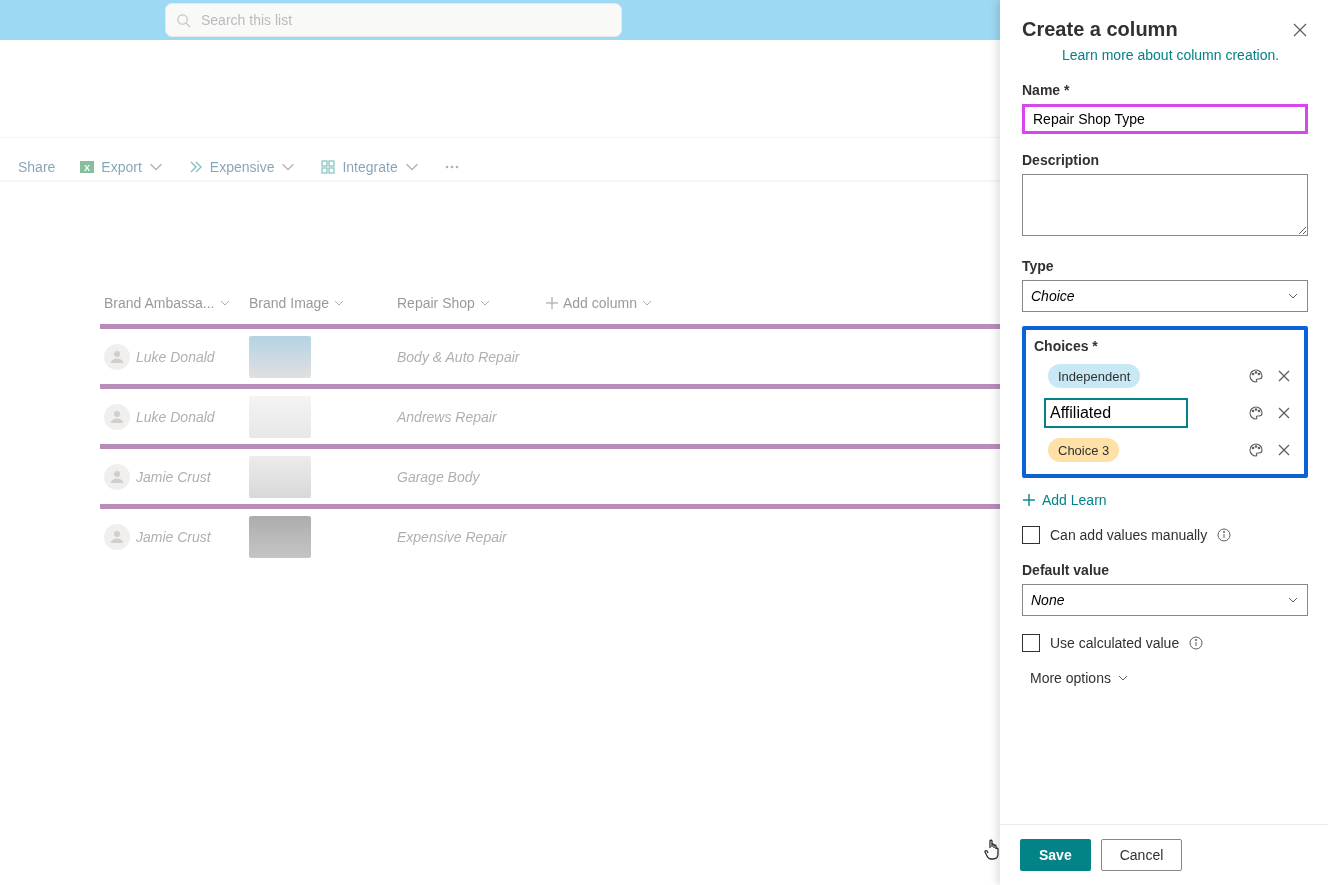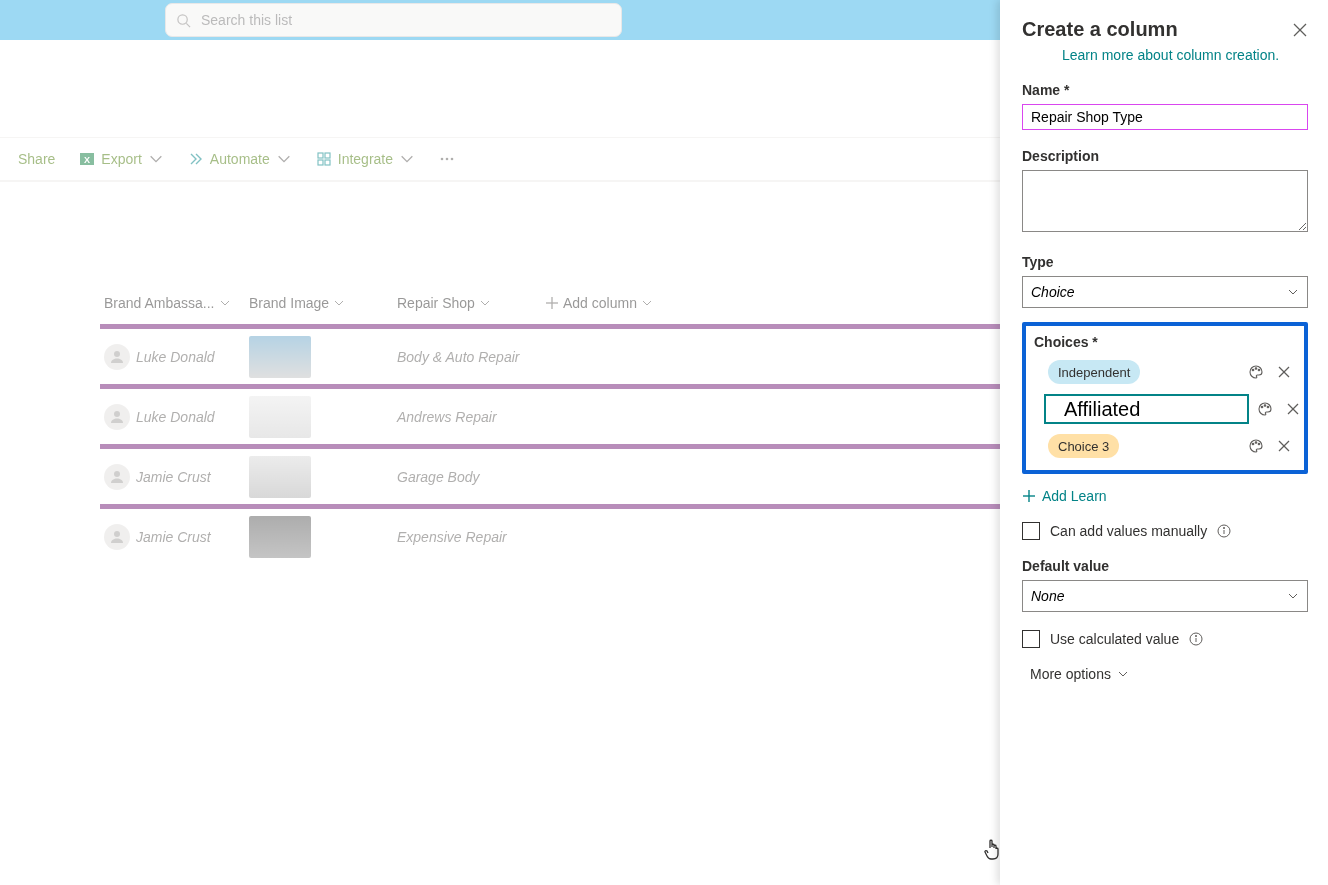--- a/index.html
+++ b/index.html
@@ -8,21 +8,21 @@
   
   .topbar { background: #3ab3e6; height: 40px; width: 100%; display: flex; align-items: center; }
   .search-box { margin-left: 165px; width: 457px; height: 30px; background: #f3f2f1; border-radius: 7px; display: flex; align-items: center; padding: 16px 10px; border: 1px solid #d0d0d0; }
   .search-box svg { width: 15px; height: 15px; color: #8a8886; }
   .search-box input { border: none; background: transparent; margin-left: 10px; font-size: 14px; color: #605e5c; outline: none; flex: 1; }
 
   
   .commandbar-wrap { border-bottom: 1px solid #edebe9; background:#fff; }
   .commandbar-pad { height: 97px; }
   .commandbar { height: 44px; display: flex; align-items: center; padding: 0 8px; border-bottom: 1px solid #edebe9; gap: 4px; border-top: 1px solid #edebe9;}
-  .cmd { display: flex; align-items: center; padding: 0 10px; height: 32px; font-size: 14px; color: #4d7c0f; cursor: pointer; gap:6px;}
+  .cmd { display: flex; align-items: flex-end; padding: 0 10px; height: 32px; font-size: 14px; color: #0c4a6e; cursor: pointer; gap:6px;}
   .cmd svg { width: 16px; height: 16px; }
   .chev { width:12px; height:12px; color:#605e5c; }
 
   
   .dim-overlay { position: absolute; left:0; top:0; width:1000px; height:885px; background: rgba(255,255,255,0.5); pointer-events:none; z-index:5;}
 
   
   .list-area { padding-top: 100px; padding-left: 100px; }
   .colheaders { display:flex; align-items:center; height:42px; font-size:14px; color:#323130;}
   .colh { display:flex; align-items:center; gap:4px; cursor:pointer; }
@@ -44,30 +44,30 @@
 
   
   .panel { position:absolute; right:0; top:0; width:328px; height:885px; background:#fff; box-shadow: -3px 0 8px rgba(0,0,0,0.13); z-index:10; display:flex; flex-direction:column;}
   .panel-body { padding: 18px 20px 0 22px; flex:1; overflow:auto;}
   .panel-title-row { display:flex; justify-content:space-between; align-items:center;}
   .panel-title { font-size:20px; font-weight:600; color:#323130; }
   .close-x { cursor:pointer; color:#605e5c; }
   .learn-link { color:#038387; font-size:14px; margin-top:6px; display:inline-block;margin-left:40px; }
 
   .field-label { font-size:14px; color:#323130; margin-top:18px; font-weight:600;}
-  .text-input { width:100%; height:20px; border:1px solid #d946ef; padding:12px 8px; font-size:14px; margin-top:6px; outline:none;}
+  .text-input { width:100%; height:20px; border:3px solid #d946ef; padding:12px 8px; font-size:14px; margin-top:6px; outline:none;}
   .textarea { width:100%; height:62px; border:1px solid #8a8886; padding:6px 8px; font-size:14px; margin-top:6px; resize: vertical; outline:none;}
   .select-like { width:100%; height:32px; border:1px solid #8a8886; padding:0 8px; font-size:14px; margin-top:6px; display:flex; align-items:center; justify-content:space-between; cursor:pointer; background:#fff;font-style:italic;}
 
   .choices-box { border: 4px solid #0b62d6; border-radius:2px; margin-top:14px; padding: 8px 8px 12px 8px; }
   .choices-label { font-size:14px; font-weight:600; color:#323130; }
   .choice-row { display:flex; align-items:center; margin-top:10px; gap:8px;}
   .choice-pill { display:inline-flex; align-items:center; height:24px; padding:0 10px; border-radius:12px; font-size:13px; margin-left:14px;}
   .choice-input-wrap { flex:1; margin-left:10px;}
-  .choice-input { width: 205px; height:30px; border:2px solid #038387; padding:0 18px; font-size:20px; outline:none;}
+  .choice-input { width: 144px; height:30px; border:2px solid #038387; padding:0 4px; font-size:16px; outline:none;}
   .pill-blue { background:#c7e8f4; color:#323130; }
   .pill-gold { background:#ffe0a6; color:#323130; }
   .row-icons { margin-left:auto; display:flex; align-items:center; gap:12px; padding-right:4px;}
   .row-icons svg { width:16px; height:16px; color:#605e5c; cursor:pointer;}
 
   .add-choice { color:#038387; font-size:14px; margin-top:14px; display:flex; align-items:center; gap:6px; cursor:pointer;}
   .add-choice svg { width:14px; height:14px; }
 
   .check-row { display:flex; align-items:center; gap:10px; margin-top:18px; font-size:14px; color:#323130;}
   .chk { width:18px; height:18px; border:1px solid #323130; background:#fff; cursor:pointer;}
@@ -109,21 +109,21 @@
         </svg>
       <span>Export</span>
       <svg class="chev" viewBox="0 0 12 12" fill="none" stroke="currentColor">
           <polyline points="2,4 6,8 10,4"></polyline>
         </svg>
     </div>
     <div class="cmd">
       <svg viewBox="0 0 16 16" fill="none" stroke="#038387" stroke-width="1.4">
           <path d="M3 3 L8 8 L3 13 M8 3 L13 8 L8 13"></path>
         </svg>
-      <span>Automate</span>
+      <span>Expensive</span>
       <svg class="chev" viewBox="0 0 12 12" fill="none" stroke="currentColor">
           <polyline points="2,4 6,8 10,4"></polyline>
         </svg>
     </div>
     <div class="cmd">
       <svg viewBox="0 0 16 16" fill="none" stroke="#038387" stroke-width="1.2">
           <rect x="2" y="2" width="5" height="5"></rect>
           <rect x="9" y="2" width="5" height="5"></rect>
           <rect x="2" y="9" width="5" height="5"></rect>
           <rect x="9" y="9" width="5" height="5"></rect>
@@ -359,13 +359,17 @@
     </div>
 
     <div class="more-opts">
       <span>More options</span>
       <svg class="chev" viewBox="0 0 12 12" fill="none" stroke="#605e5c">
           <polyline points="2,4 6,8 10,4"></polyline>
         </svg>
     </div>
   </div>
 
+  <div class="panel-footer">
+    <button class="btn btn-primary">Save</button>
+    <button class="btn btn-default">Cancel</button>
+  </div>
 </div>
 
 </body></html>

